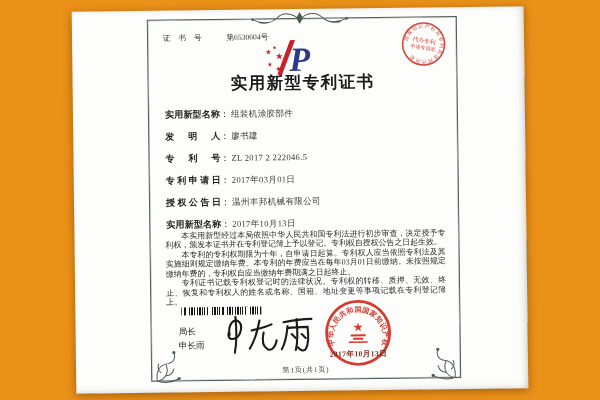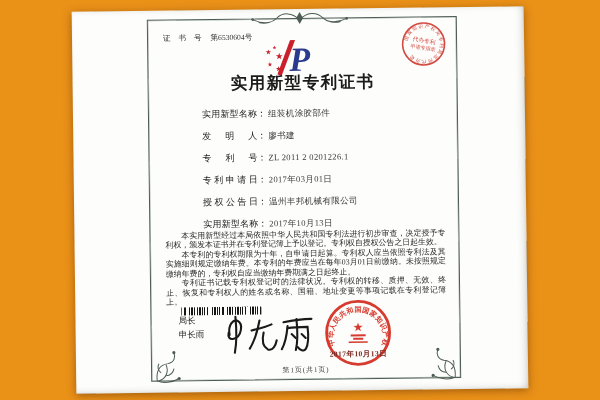--- a/index.html
+++ b/index.html
@@ -22,42 +22,42 @@
   .frame{
     position:absolute;left:75px;right:67px;top:9px;bottom:11px;
     border:1.4px solid var(--frame-green,#4c5c52);
     box-shadow:inset 0 0 0 .5px rgba(76,92,82,.45);
   }
   .ornament-top{position:absolute;top:-10px;left:50%;transform:translateX(-52%);width:108px;height:20px;}
   .corner-orn{position:absolute;bottom:-3px;width:30px;height:33px;}
   .corner-orn.bl{left:1px;}
   .corner-orn.br{right:1px;transform:scaleX(-1);}
   .certno{position:absolute;top:13px;left:15px;font-size:7.6px;color:#333;white-space:nowrap;}
-  .certno .lbl{letter-spacing:3px;margin-right:4px;}
+  .certno .lbl{letter-spacing:3px;margin-right:20px;}
   .logo{position:absolute;top:21px;left:115px;width:52px;height:36px;}
   .stamp{position:absolute;top:3px;right:9px;width:47px;height:47px;transform:rotate(10deg);opacity:.93;}
   .title{
     position:absolute;top:53px;left:0;right:0;text-align:center;
     font-size:16.5px;font-weight:bold;letter-spacing:1.5px;color:#1b1b1b;
   }
   .fields{position:absolute;top:90px;left:16px;right:12px;}
   .frow{font-size:9px;color:#222;margin-bottom:13px;white-space:nowrap;line-height:1;}
-  .frow .flabel{display:inline-block;width:55px;text-align:justify;text-align-last:justify;font-weight:400;vertical-align:bottom;margin-left:37px;}
+  .frow .flabel{display:inline-block;width:55px;text-align:justify;text-align-last:justify;font-weight:700;vertical-align:bottom;}
   .frow .colon{margin:0 2px 0 0;}
   .frow .fvalue{font-size:8.6px;color:#3a3a3a;letter-spacing:.3px;}
   .bodytext{
     position:absolute;top:211px;left:15px;right:13px;
     font-size:7.9px;line-height:1.2;color:#2a2a2a;text-align:justify;
   }
   .bodytext p{margin:0;text-indent:2em;}
   .barcode{
     position:absolute;top:287px;left:30px;width:80px;height:8px;
     background:repeating-linear-gradient(90deg,#161616 0 1px,transparent 1px 2.4px,#161616 2.4px 4.2px,transparent 4.2px 5.4px,#161616 5.4px 6px,transparent 6px 7.6px);
   }
-  .director{position:absolute;left:27px;top:293px;font-size:8.6px;line-height:14px;color:#1e1e1e;font-family:Liberation Serif, serif;}
+  .director{position:absolute;left:27px;top:304px;font-size:8.6px;line-height:14px;color:#1e1e1e;font-family:Liberation Serif, serif;}
   .signature{position:absolute;left:70px;top:295px;width:95px;height:40px;}
   .seal{position:absolute;left:171px;top:279px;width:71px;height:71px;}
   .seal-date{
     position:absolute;left:158px;top:331px;width:97px;text-align:center;
     font-size:7.6px;font-weight:bold;color:var(--date-red,#7c2a22);letter-spacing:.4px;
   }
   .footer{position:absolute;bottom:4px;left:0;right:0;text-align:center;font-size:6.9px;letter-spacing:1px;color:#333;}
   svg .orn{stroke:var(--frame-green,#4c5c52);fill:none;stroke-width:1;}
 </style>
 </head>
@@ -118,21 +118,21 @@
       <div class="title">实用新型专利证书</div>
 
       <div class="fields">
         <div class="frow">
           <span class="flabel">实用新型名称</span><span class="colon">：</span><span class="fvalue">组装机涂胶部件</span>
         </div>
         <div class="frow">
           <span class="flabel">发明人</span><span class="colon">：</span><span class="fvalue">廖书建</span>
         </div>
         <div class="frow">
-          <span class="flabel">专利号</span><span class="colon">：</span><span class="fvalue">ZL 2011 2 0201226.1</span>
+          <span class="flabel">专利号</span><span class="colon">：</span><span class="fvalue">ZL 2017 2 222046.5</span>
         </div>
         <div class="frow">
           <span class="flabel">专利申请日</span><span class="colon">：</span><span class="fvalue">2017年03月01日</span>
         </div>
         <div class="frow">
           <span class="flabel">授权公告日</span><span class="colon">：</span><span class="fvalue">温州丰邦机械有限公司</span>
         </div>
         <div class="frow">
           <span class="flabel">实用新型名称</span><span class="colon">：</span><span class="fvalue">2017年10月13日</span>
         </div>

